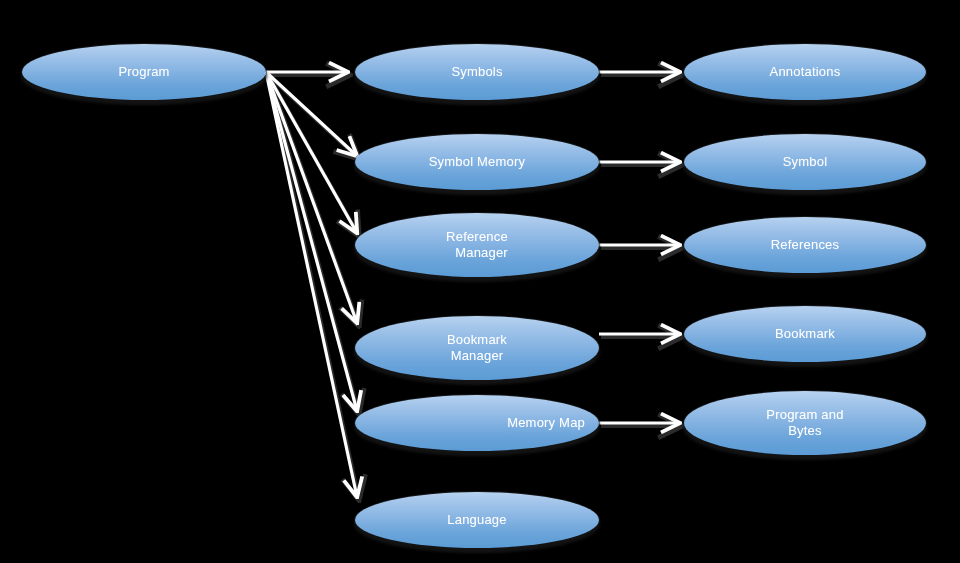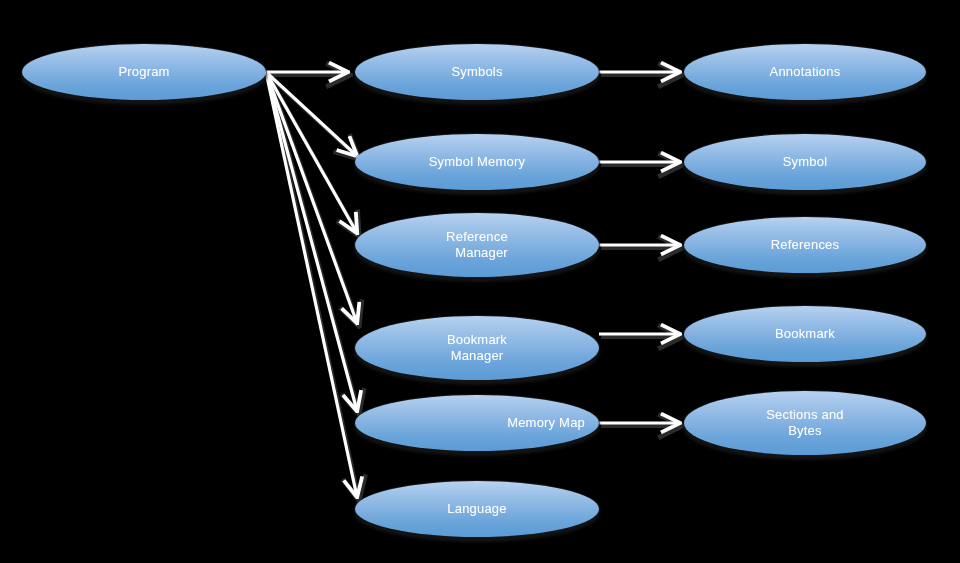--- a/index.html
+++ b/index.html
@@ -114,34 +114,34 @@
         <span class="node-label">Reference
 Manager</span>
       </div>
       <div class="node" style="left: 355px; top: 316px; width: 244px; height: 64px;">
         <span class="node-label">Bookmark
 Manager</span>
       </div>
       <div class="node" style="left: 355px; top: 395px; width: 244px; height: 56px; justify-content: flex-end;">
         <span class="node-label">Memory Map</span>
       </div>
-      <div class="node" style="left: 355px; top: 481px; width: 244px; height: 56px;">
+      <div class="node" style="left: 355px; top: 492px; width: 244px; height: 56px;">
         <span class="node-label">Language</span>
       </div>
       <div class="node" style="left: 684px; top: 44px; width: 242px; height: 56px;">
         <span class="node-label">Annotations</span>
       </div>
       <div class="node" style="left: 684px; top: 134px; width: 242px; height: 56px;">
         <span class="node-label">Symbol</span>
       </div>
       <div class="node" style="left: 684px; top: 217px; width: 242px; height: 56px;">
         <span class="node-label">References</span>
       </div>
       <div class="node" style="left: 684px; top: 306px; width: 242px; height: 56px;">
         <span class="node-label">Bookmark</span>
       </div>
       <div class="node" style="left: 684px; top: 391px; width: 242px; height: 64px;">
-        <span class="node-label">Sections and
+        <span class="node-label">Program and
 Bytes</span>
       </div>
     </div>
 
 </div>
 
 </body></html>

